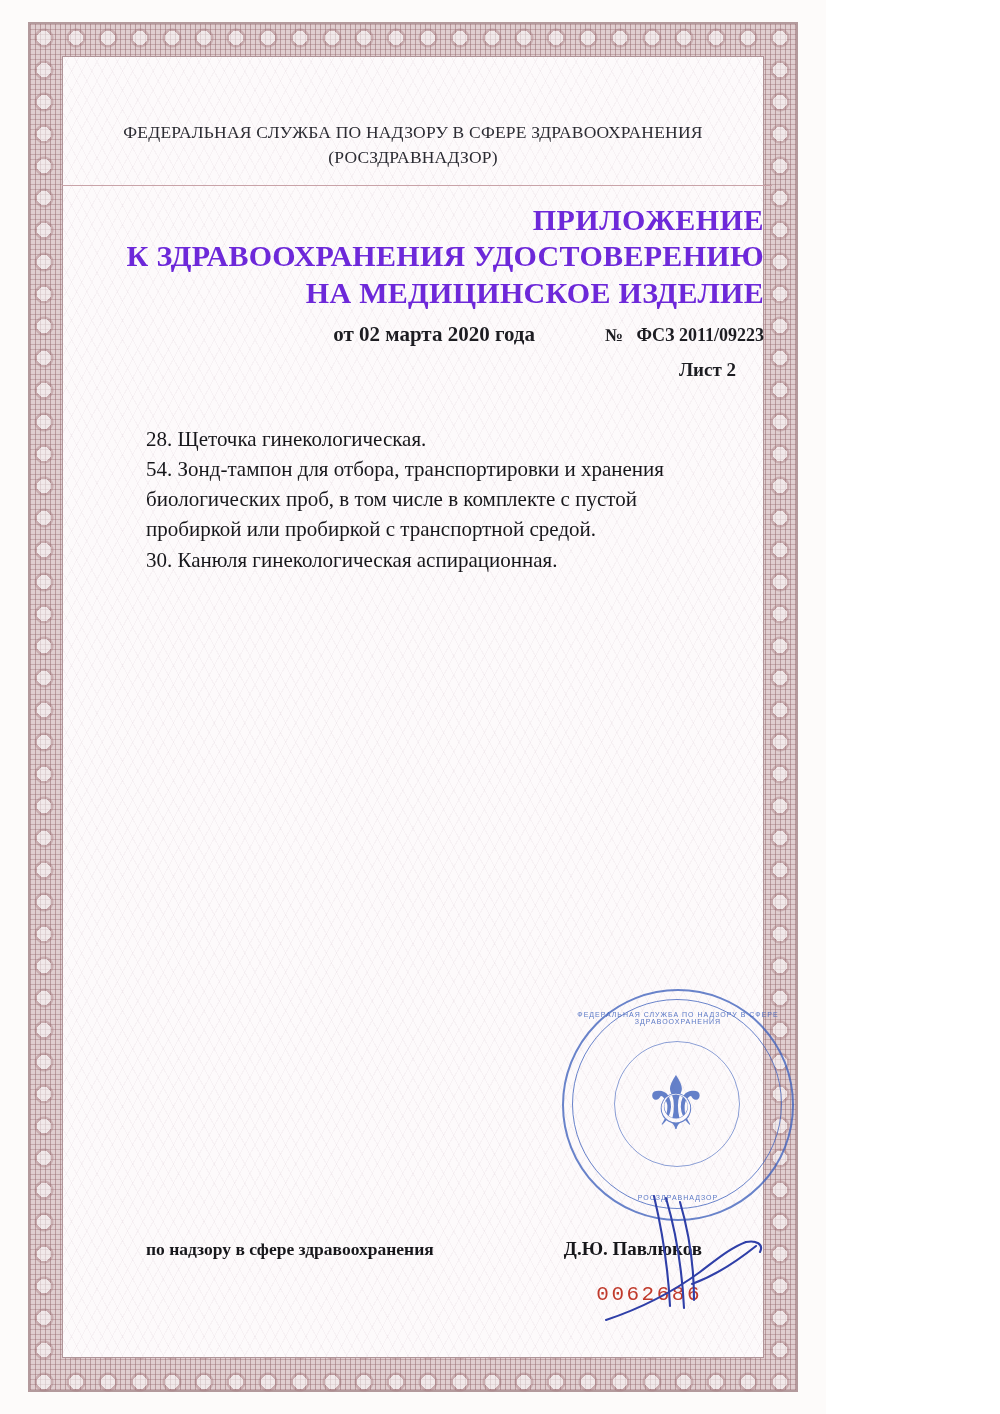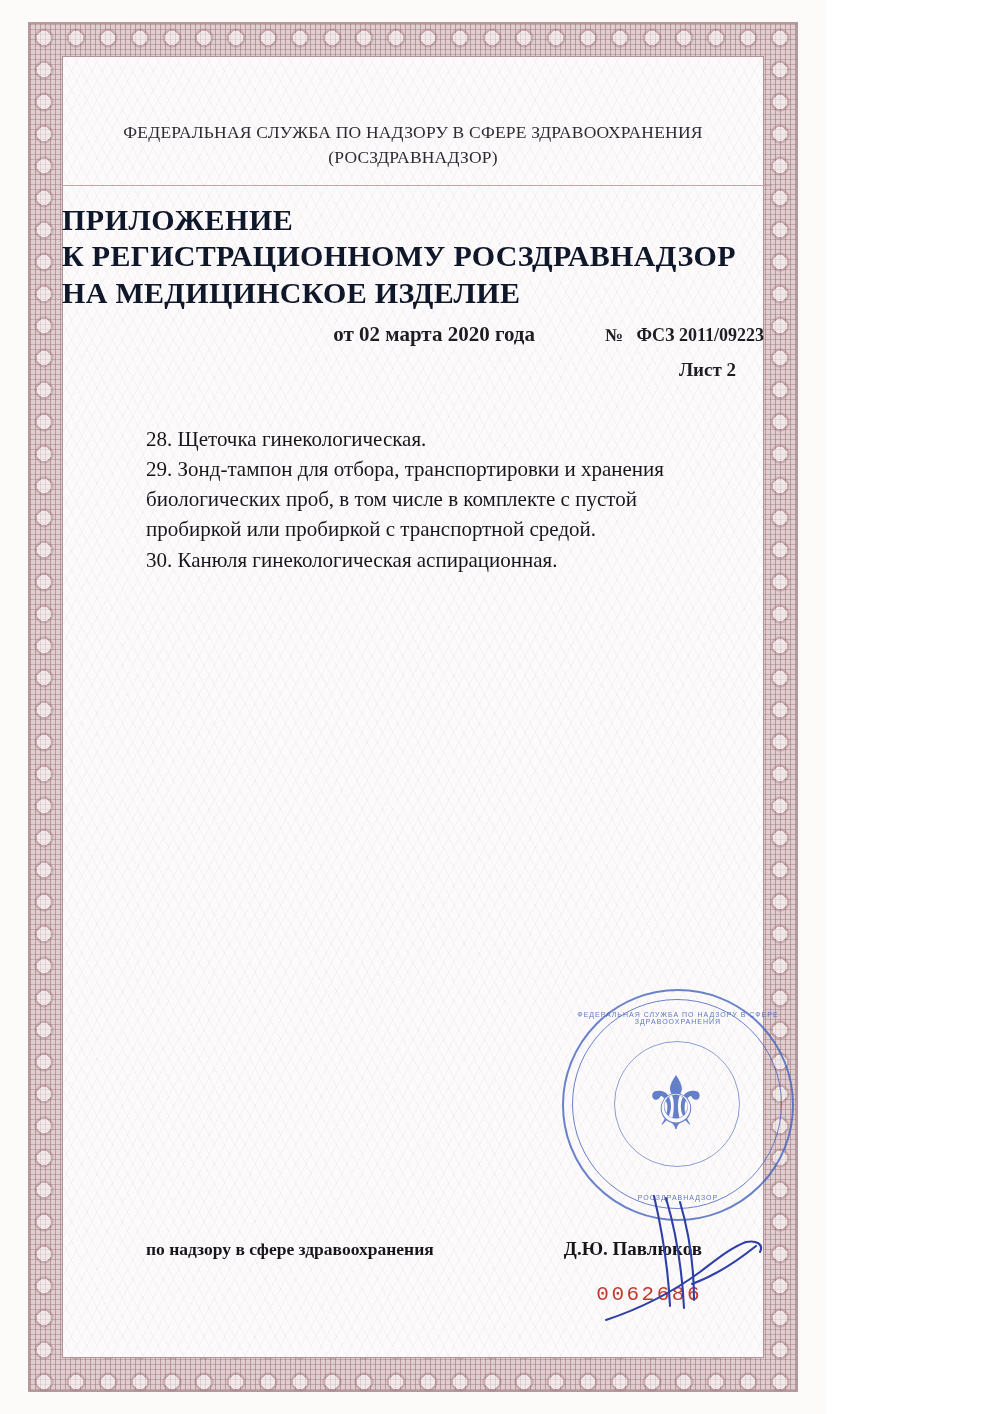--- a/index.html
+++ b/index.html
@@ -83,22 +83,22 @@
   .agency .line2 { display: block; }
 
   .rule {
     width: 710px;
     height: 1px;
     background: #c9a3a8;
     margin: 14px auto 16px auto;
   }
 
   .title {
-    text-align: left;
-    color: #0f172a;
+    text-align: right;
+    color: #6d28d9;
     font-weight: bold;
     line-height: 1.22;
   }
   .title .t1 { font-size: 30px; letter-spacing: 0.5px; }
   .title .t2 { font-size: 30px; letter-spacing: 0.3px; }
   .title .t3 { font-size: 30px; letter-spacing: 0.3px; }
 
   .dateline {
     margin-top: 10px;
     display: flex;
@@ -233,38 +233,38 @@
 
     <div class="agency">
       <span>ФЕДЕРАЛЬНАЯ СЛУЖБА ПО НАДЗОРУ В СФЕРЕ ЗДРАВООХРАНЕНИЯ</span>
       <span class="line2">(РОСЗДРАВНАДЗОР)</span>
     </div>
 
     <div class="rule"></div>
 
     <div class="title">
       <div class="t1">ПРИЛОЖЕНИЕ</div>
-      <div class="t2">К РЕГИСТРАЦИОННОМУ РОСЗДРАВНАДЗОР</div>
+      <div class="t2">К ЗДРАВООХРАНЕНИЯ УДОСТОВЕРЕНИЮ</div>
       <div class="t3">НА МЕДИЦИНСКОЕ ИЗДЕЛИЕ</div>
     </div>
 
     <div class="dateline">
       <div class="date">от  02 марта 2020 года</div>
       <div class="number">
         <span class="no">№</span>
         &nbsp;
         <span>ФСЗ 2011/09223</span>
       </div>
     </div>
 
     <div class="sheet">Лист  2</div>
 
     <div class="items">
       <div class="item">28. Щеточка гинекологическая.</div>
-      <div class="item">29. Зонд-тампон для отбора, транспортировки и хранения биологических проб, в том числе в комплекте с пустой пробиркой или пробиркой с транспортной средой.</div>
+      <div class="item">54. Зонд-тампон для отбора, транспортировки и хранения биологических проб, в том числе в комплекте с пустой пробиркой или пробиркой с транспортной средой.</div>
       <div class="item">30. Канюля гинекологическая аспирационная.</div>
     </div>
 
     <div class="footer">
       <div class="footer-row">
         <div class="signer-title">
           <div>по надзору в сфере здравоохранения</div>
         </div>
         <div class="signer-name">Д.Ю. Павлюков</div>
       </div>

